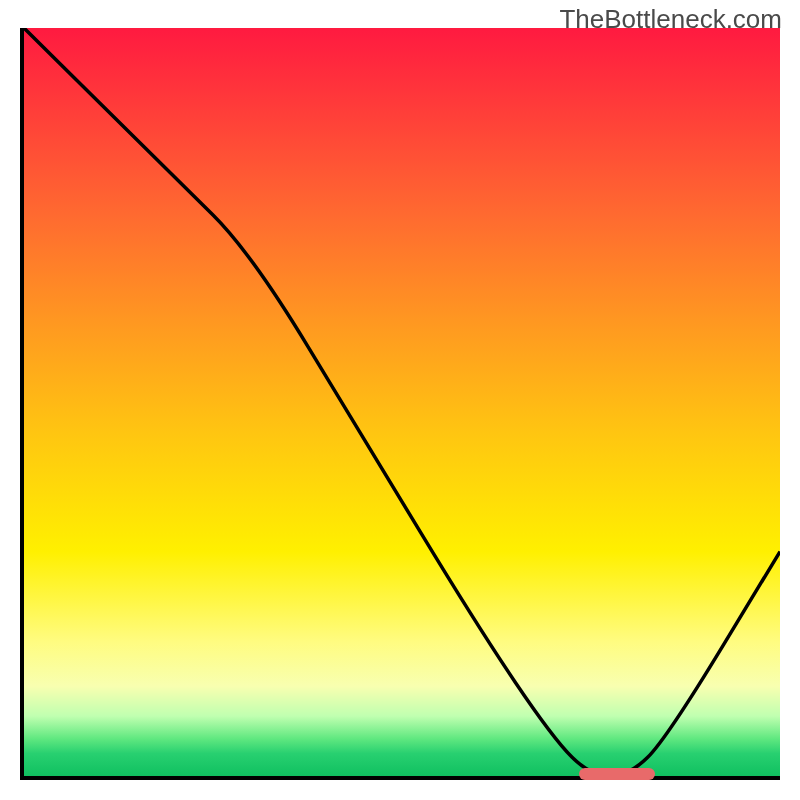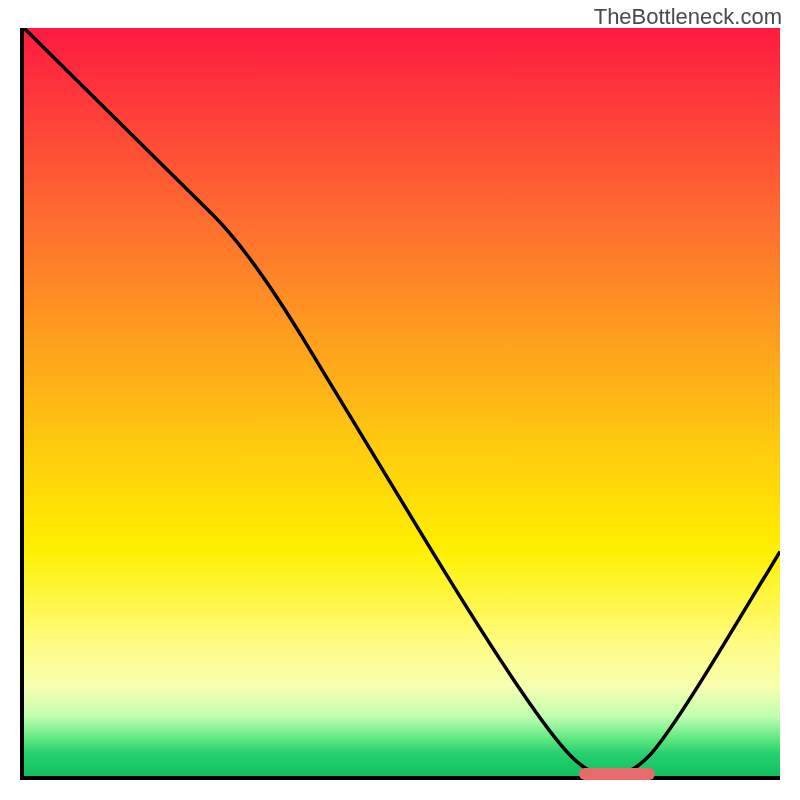--- a/index.html
+++ b/index.html
@@ -13,21 +13,21 @@
   }
   .container {
     position: relative;
     width: 800px;
     height: 800px;
   }
   .watermark {
     position: absolute;
     top: 4px;
     right: 18px;
-    font-size: 22px;
+    font-size: 26px;
     color: #4a4a4a;
     font-weight: 500;
     z-index: 10;
   }
   .plot-area {
     position: absolute;
     left: 20px;
     top: 28px;
     width: 760px;
     height: 752px;

